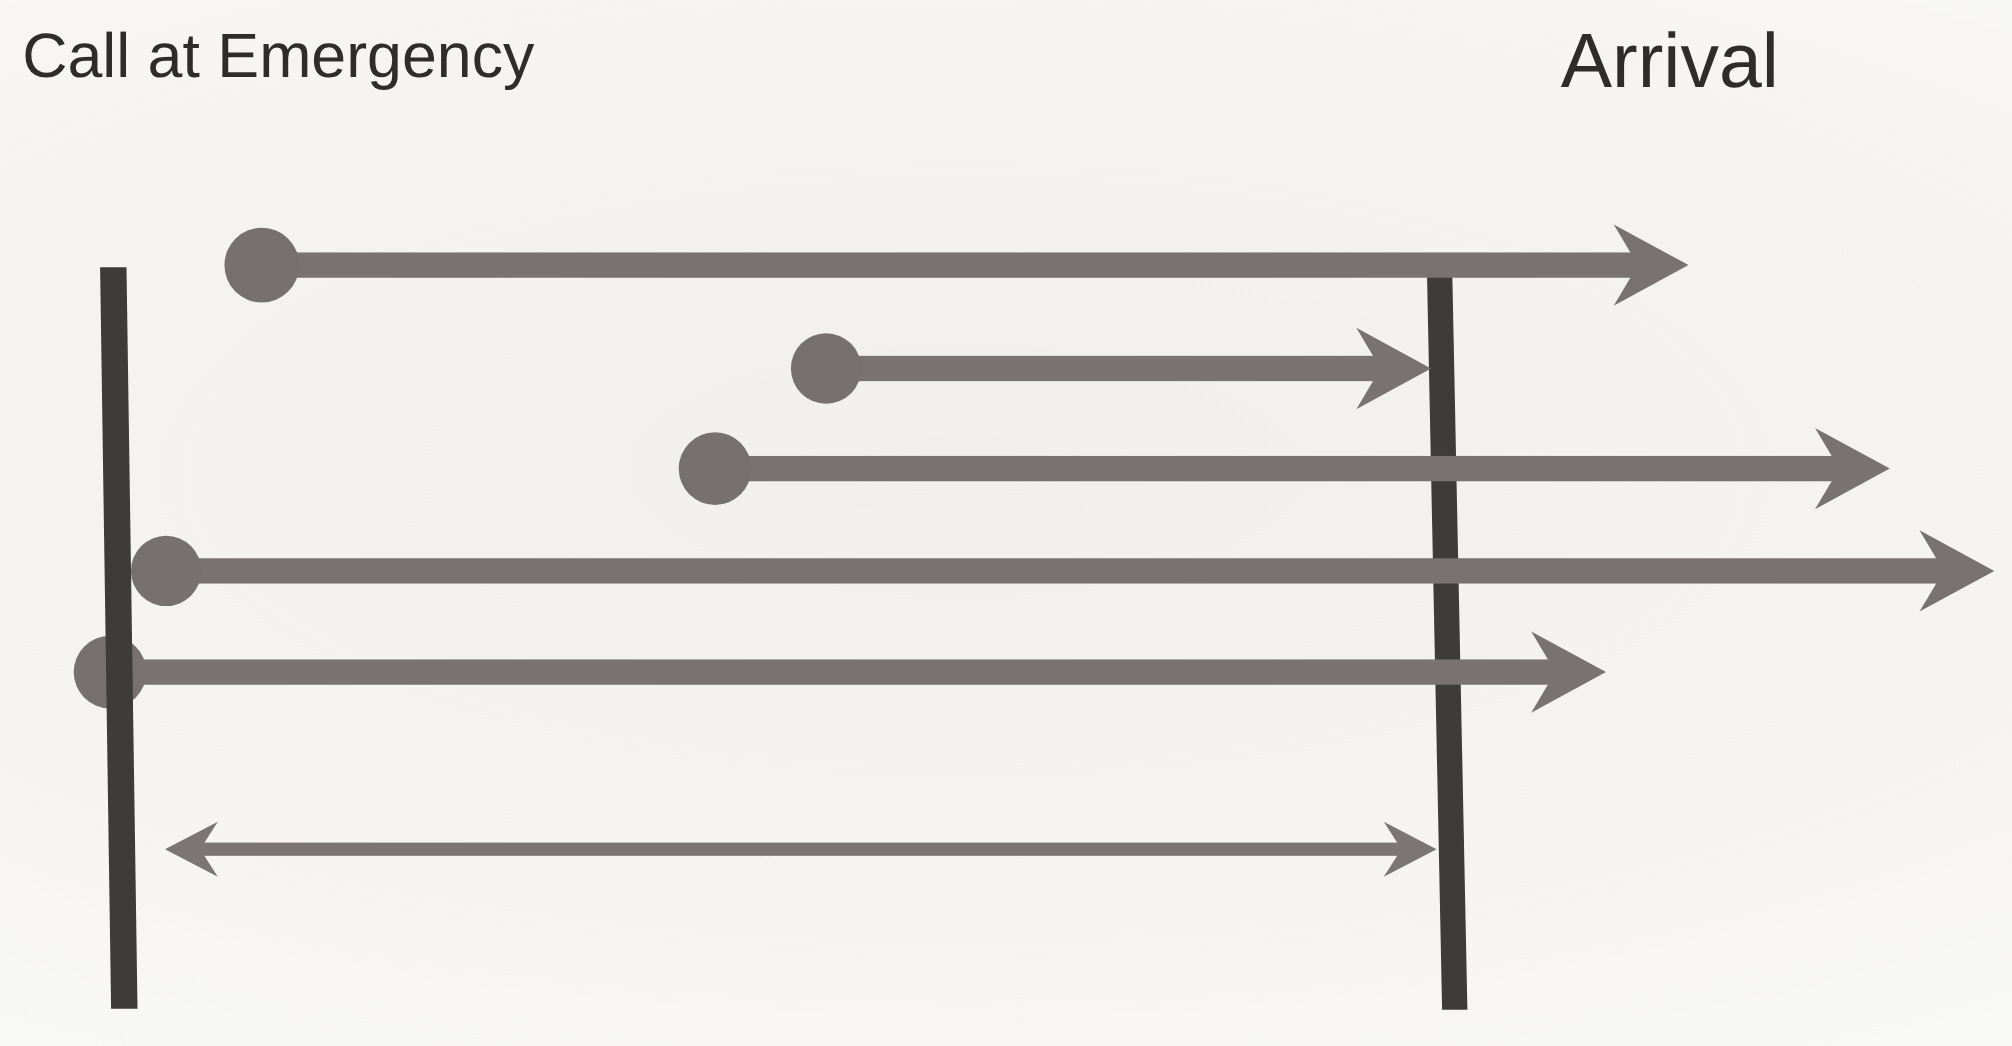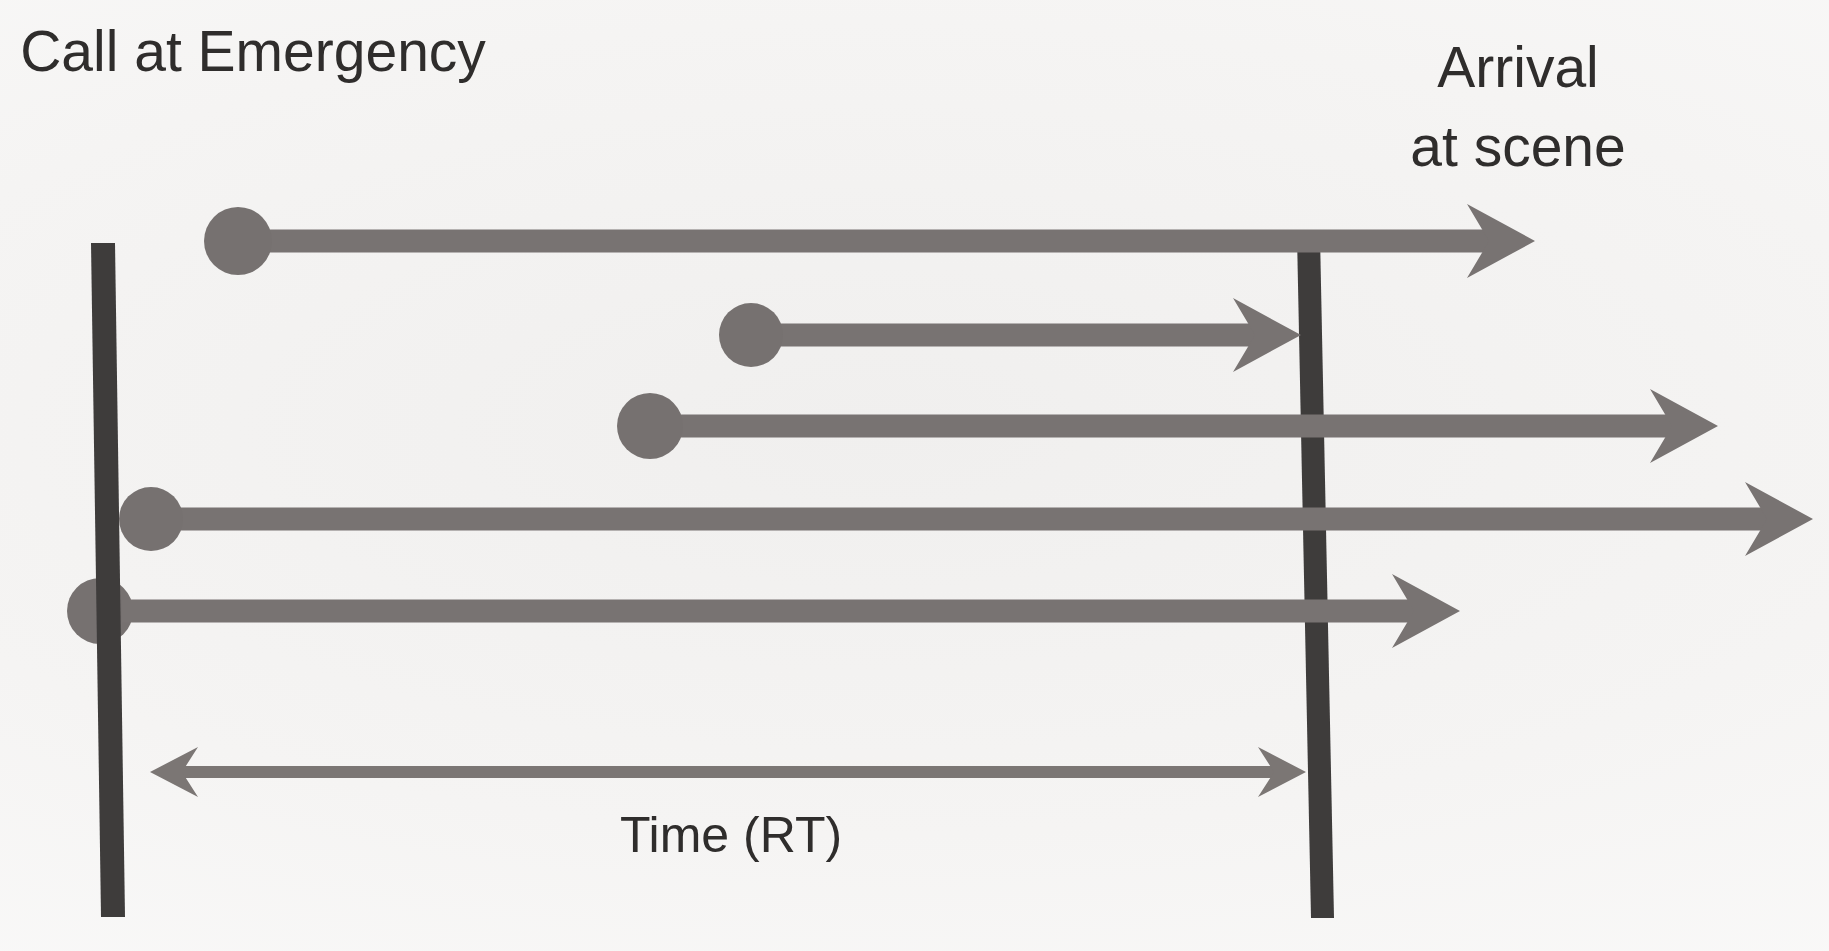--- a/index.html
+++ b/index.html
@@ -33,22 +33,22 @@
     transform:translateX(-50%);
     white-space:nowrap;
     user-select:none;
   }
   .label-call{
     left:253px; top:14px;
     font-size:57px;
     line-height:74px;
   }
   .label-arrival{
-    left:1518px; top:28px;
-    font-size:57px;
+    left:1518px; top:16px;
+    font-size:70px;
     line-height:79px;
   }
   .label-rt{
     left:731px; top:800px;
     font-size:50px;
     line-height:70px;
   }
 </style>
 </head>
 <body>
@@ -77,20 +77,18 @@
       <rect x="122" y="599.5" width="1294" height="23" fill="#787372"></rect>
       <polygon points="1460,611 1392,574 1414,611 1392,648" fill="#787372"></polygon>
     </svg>
 
   <div class="label label-call">
     <div>Call at Emergency</div>
   </div>
 
   <div class="label label-arrival">
     <div>Arrival</div>
-    <div>at scene</div>
   </div>
 
   <div class="label label-rt">
-    <div>Time (RT)</div>
   </div>
 
 </div>
 
 </body></html>

